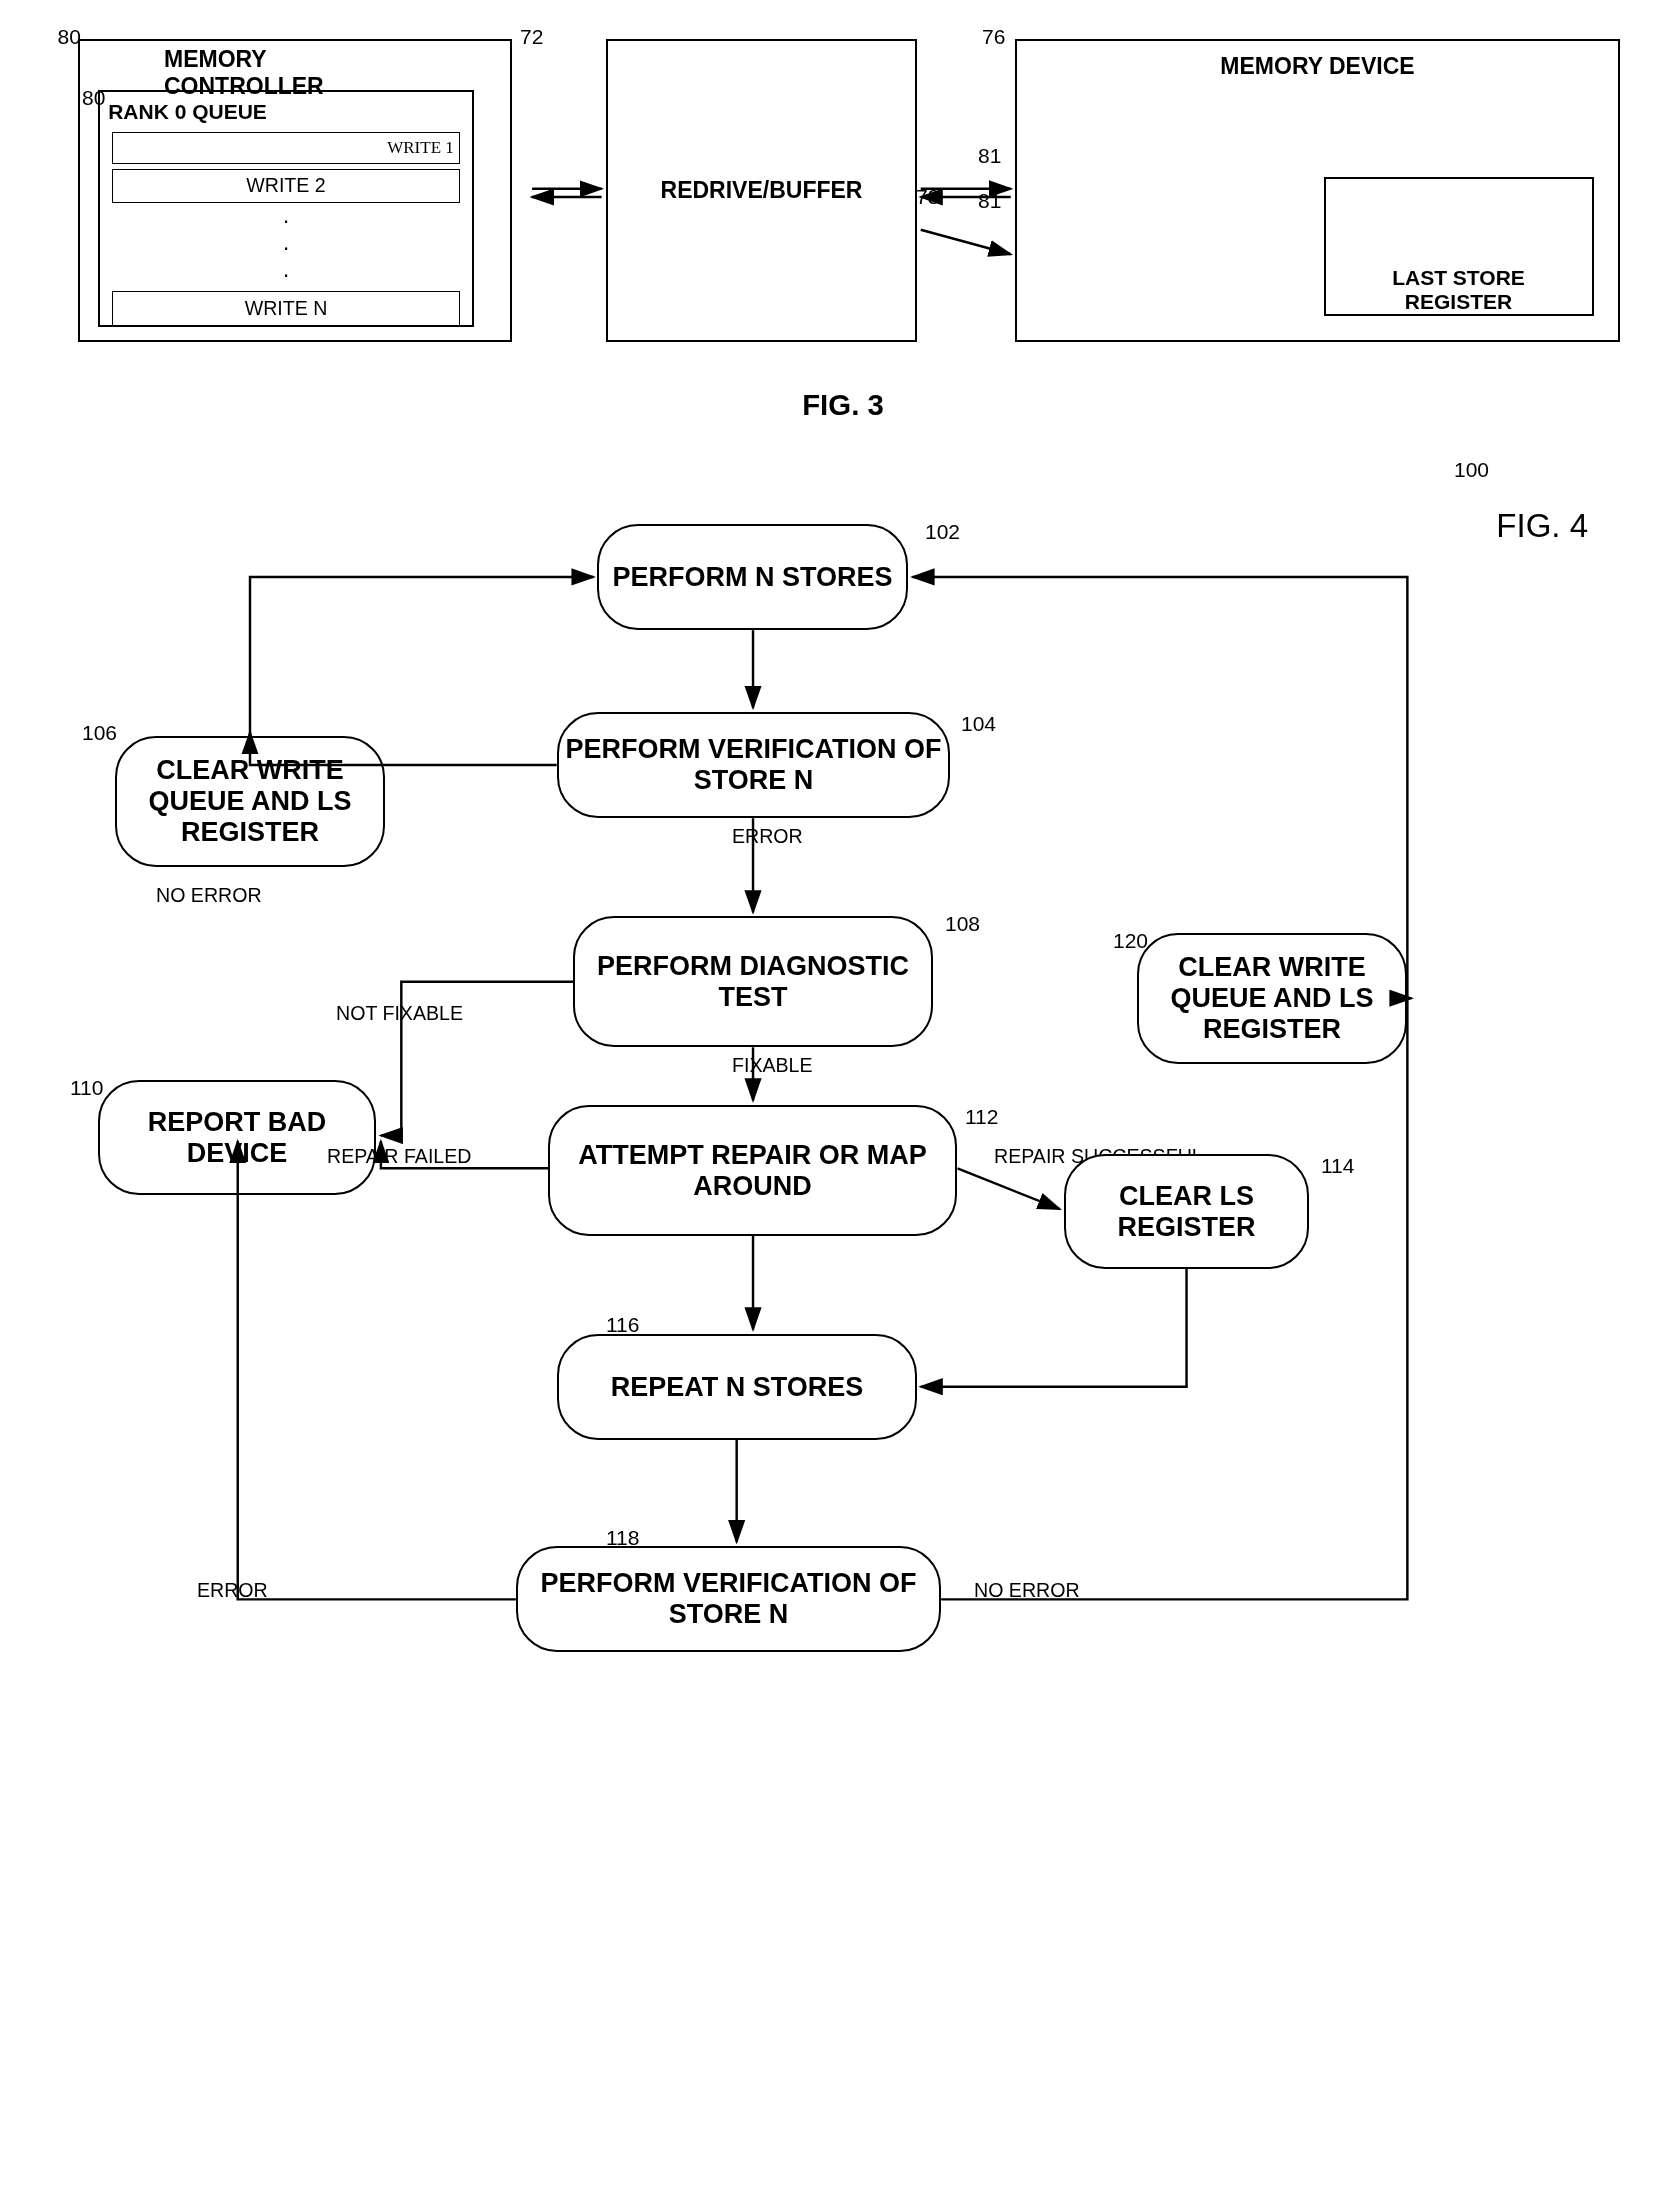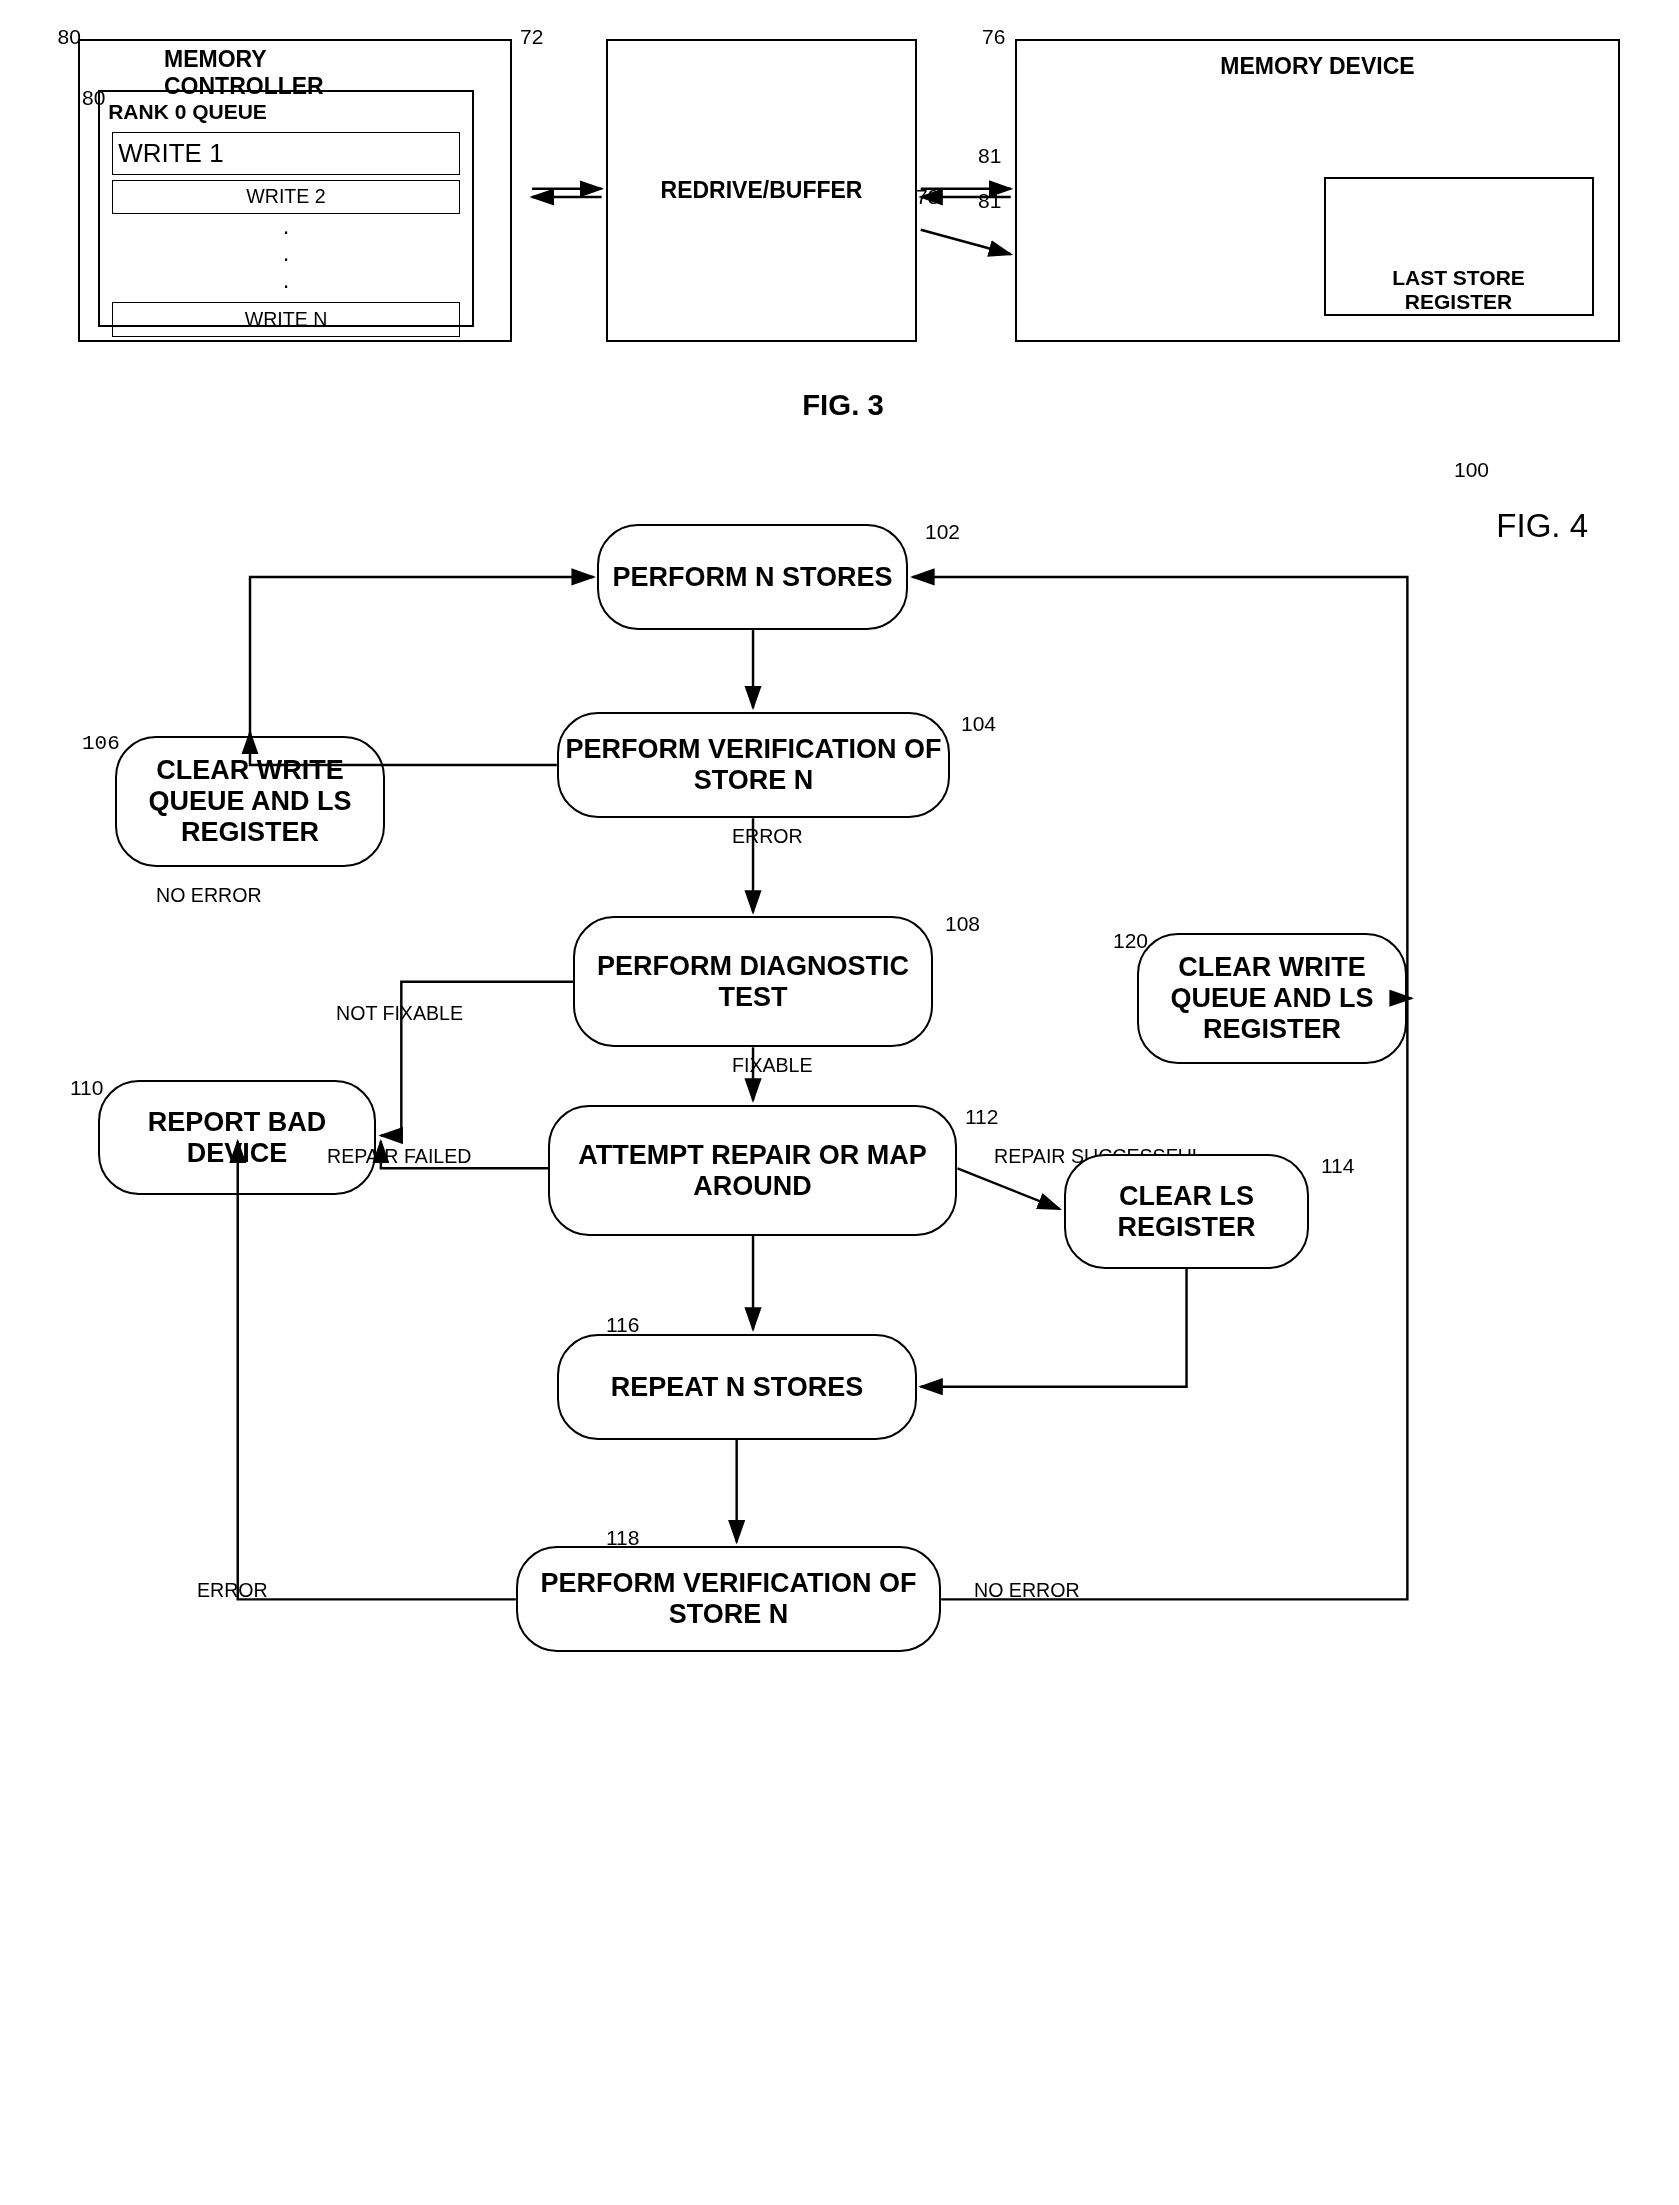--- a/index.html
+++ b/index.html
@@ -96,21 +96,21 @@
   <span class="ref-num" style="left:945px; top:119px;">81</span>
   <span class="ref-num" style="left:945px; top:164px;">81</span>
 
   <div style="position:absolute; left:45px; top:14.7px; width:434px; height:303px; border:2.5px solid #000;"></div>
 
   <div style="position:absolute; left:131px; top:21px; font-size:23px; font-weight:bold;">MEMORY<br>CONTROLLER</div>
 
   <div style="position:absolute; left:65px; top:65px; width:376px; height:237px; border:2.5px solid #000;">
     <div style="padding:8.2px 8.2px 0 8.2px; font-size:21px; font-weight:bold;">RANK 0 QUEUE</div>
 
-    <div style="margin:8.2px 12.3px 0 12.3px; border:1.6px solid #000; text-align:left; font-size:26px; padding:4.9px;">WRITE 1</div>
+    <div style="margin:8.2px 12.3px 0 12.3px; border:1.6px solid #000; text-align:right; font-size:17px; padding:4.9px;font-family:Liberation Serif, serif;">WRITE 1</div>
     <div style="margin:4.9px 12.3px 0 12.3px; border:1.6px solid #000; text-align:center; font-size:19.6px; padding:4.9px;">WRITE 2</div>
     <div style="text-align:center; font-size:23px; padding:3.3px;">·<br>·<br>·</div>
     <div style="margin:0 12.3px; border:1.6px solid #000; text-align:center; font-size:19.6px; padding:4.9px;">WRITE N</div>
   </div>
 
   <div style="position:absolute; left:573px; top:14.7px; width:311px; height:303px; border:2.5px solid #000; display:flex; align-items:center; justify-content:center;">
     <div style="font-size:23px; font-weight:bold; text-align:center;">REDRIVE/BUFFER</div>
   </div>
 
   <div style="position:absolute; left:982px; top:14.7px; width:605px; height:303px; border:2.5px solid #000;">
@@ -150,21 +150,21 @@
 STORES</div>
   <span class="ref-num" style="left:892px; top:78px;">102</span>
 
   <div class="node" style="left:524px; top:270px; width:393px; height:106px;">PERFORM VERIFICATION
 OF STORE N</div>
   <span class="ref-num" style="left:928px; top:270px;">104</span>
 
   <div class="node" style="left:82px; top:294px; width:270px; height:131px;">CLEAR WRITE
 QUEUE AND LS
 REGISTER</div>
-  <span class="ref-num" style="left:49px; top:290px;font-family:Liberation Mono, monospace;">106</span>
+  <span class="ref-num" style="left:49px; top:279px;">106</span>
 
   <div class="flow-label" style="left:123px; top:442px;">NO ERROR</div>
 
   <div class="node" style="left:540px; top:474px; width:360px; height:131px;">PERFORM
 DIAGNOSTIC TEST</div>
   <span class="ref-num" style="left:912px; top:470px;">108</span>
 
   <div class="flow-label" style="left:699px; top:383px;">ERROR</div>
 
   <div class="flow-label" style="left:303px; top:560px;">NOT FIXABLE</div>

